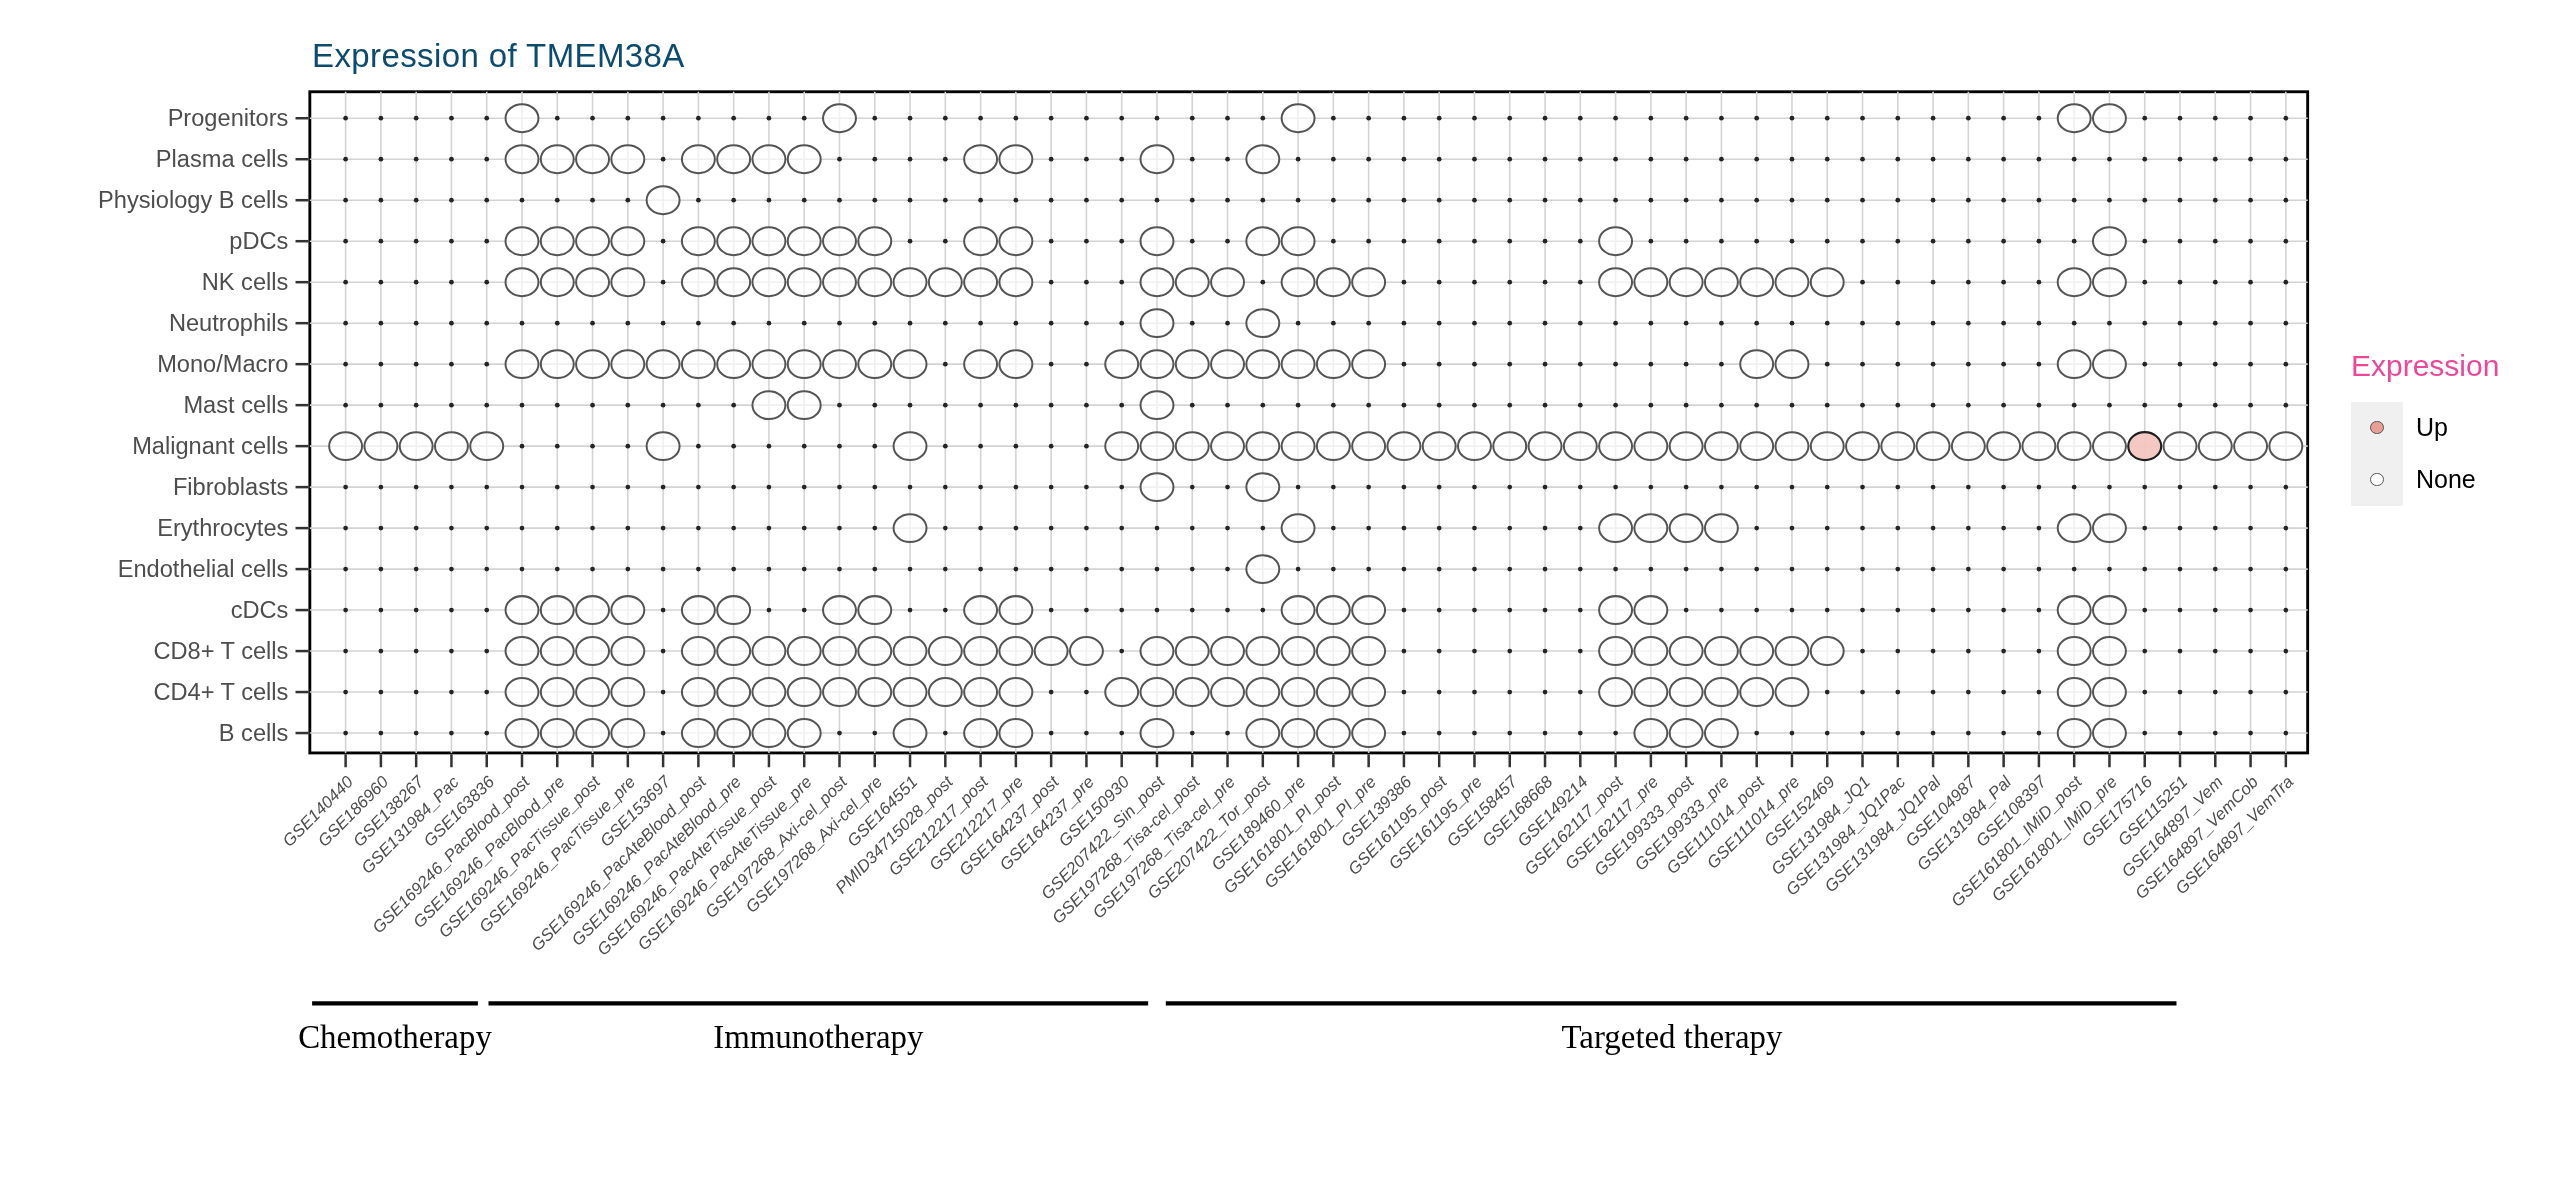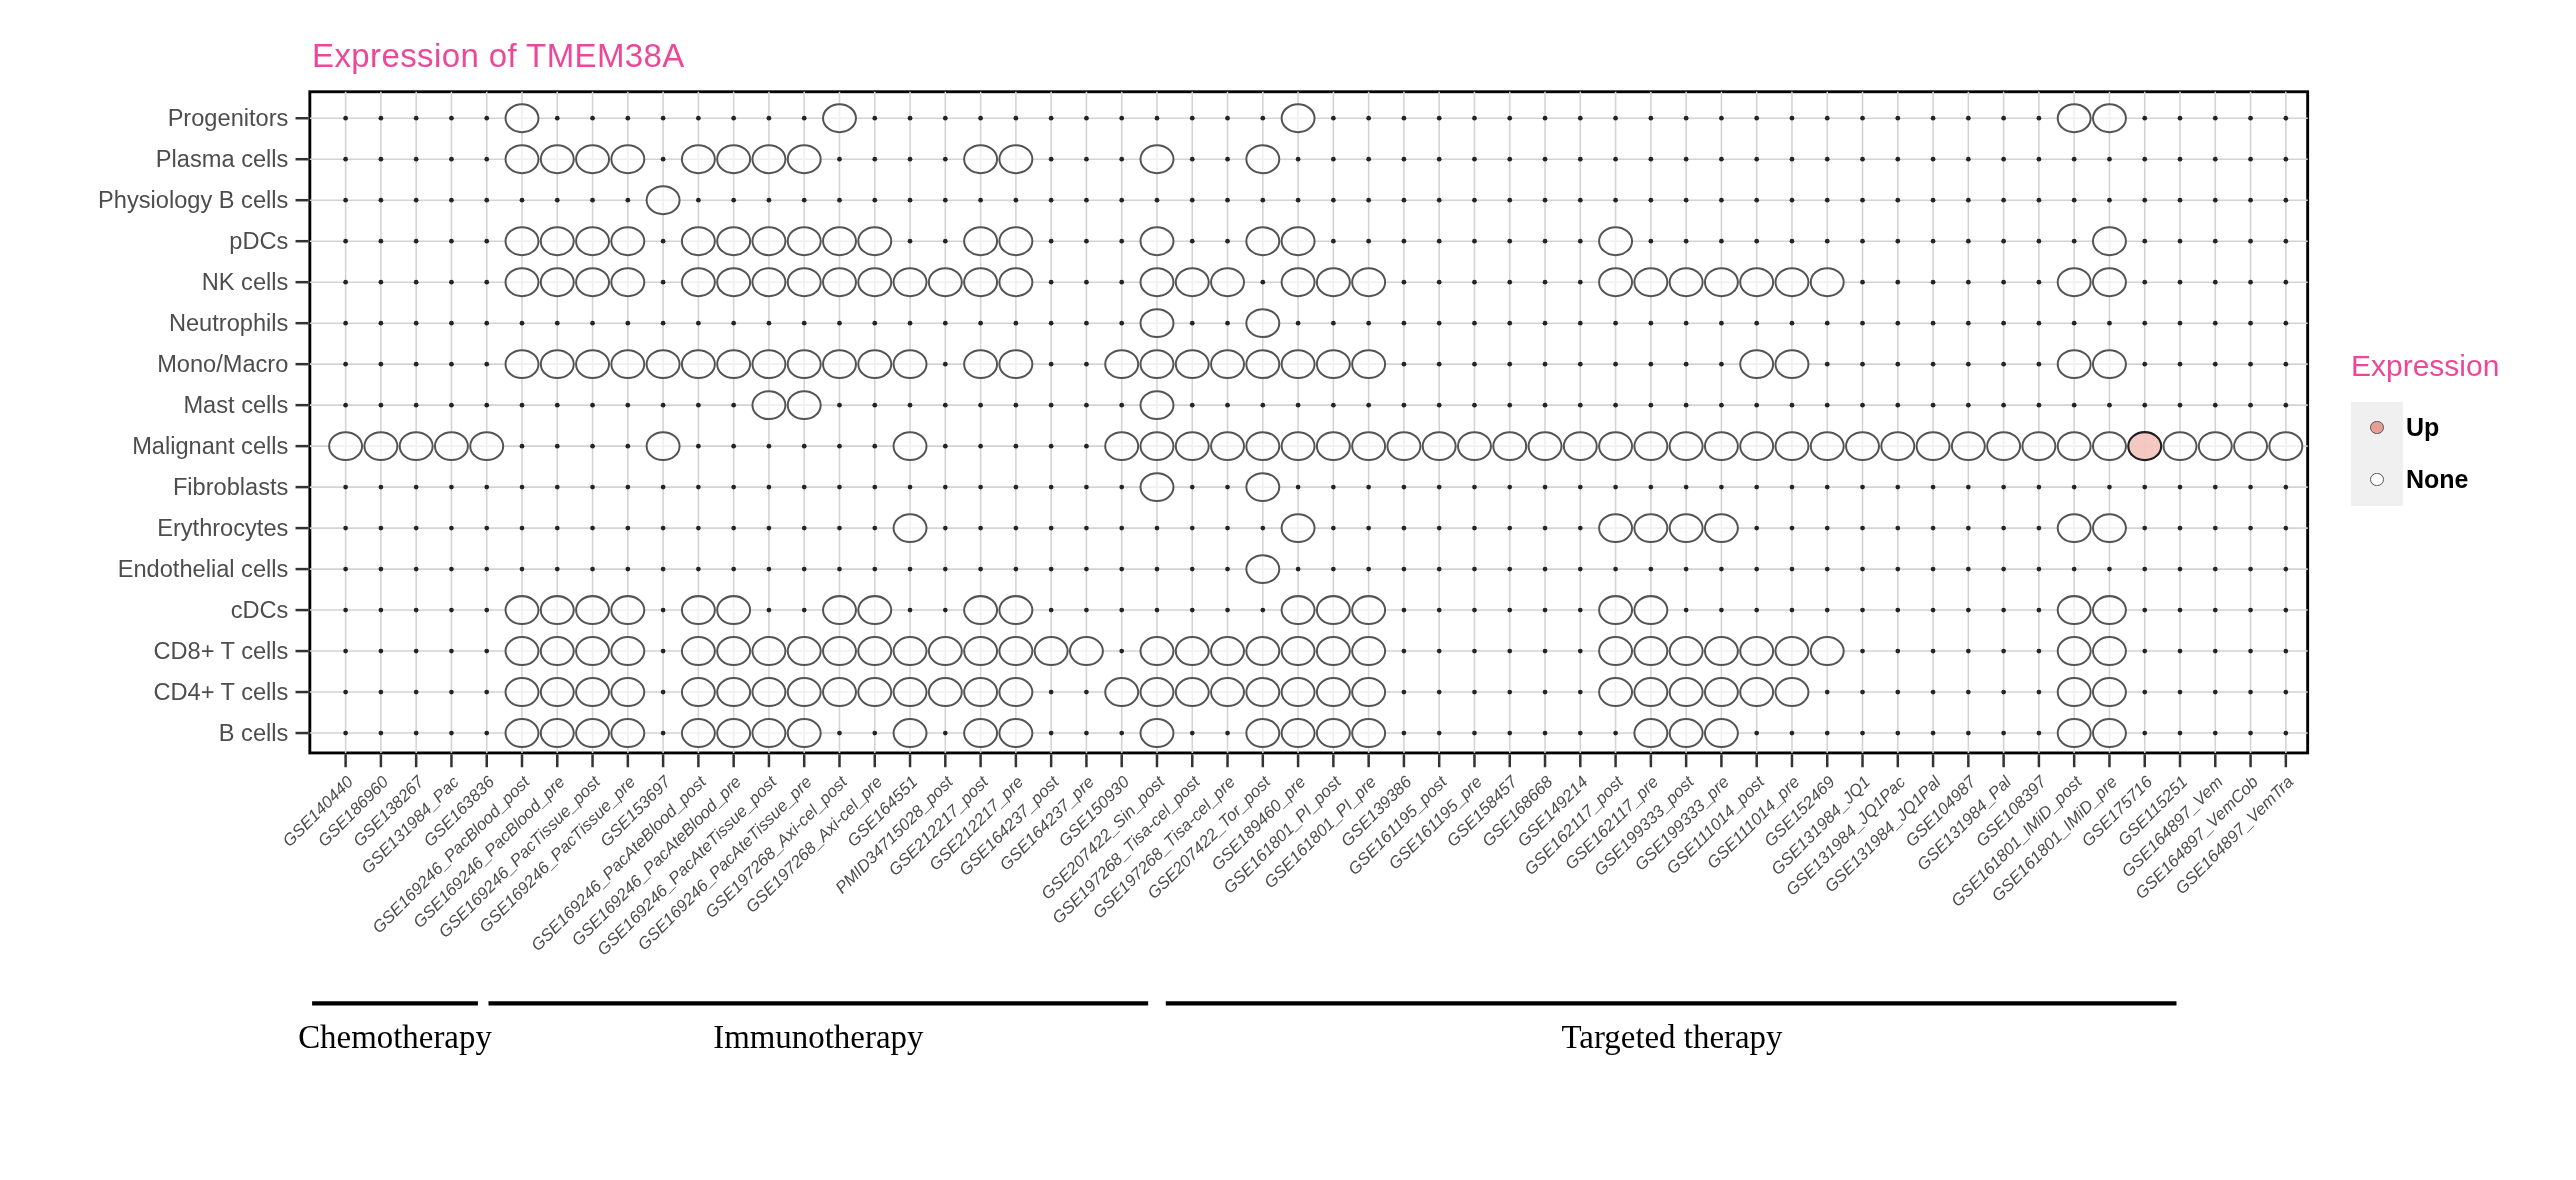--- a/index.html
+++ b/index.html
@@ -1,25 +1,25 @@
 <!DOCTYPE html>
 <html style="font-size:11.4px"><head>
 <meta charset="utf-8">
 <style>
   html,body{margin:0;padding:0;background:#ffffff;}
   #canvas{position:relative;width:2576px;height:1181px;background:#ffffff;overflow:hidden;
           font-family:"Liberation Sans", sans-serif;}
   #plot-svg{position:absolute;left:0;top:0;}
-  #page-title{position:absolute;left:312px;top:37px;font-size:33px;color:#ec4899;letter-spacing:0.4px;}
+  #page-title{position:absolute;left:312px;top:37px;font-size:33px;color:#0c4a6e;letter-spacing:0.4px;}
   #legend{position:absolute;left:2351px;top:349px;width:215px;}
   #legend-title{font-size:30px;color:#ec4899;margin-bottom:18.6px;}
   .legend-row{display:flex;align-items:center;height:52px;}
   .legend-key{width:52px;height:52px;background:#f0f0f0;display:flex;align-items:center;justify-content:center;}
   .legend-dot{width:13.6px;height:13.6px;border-radius:50%;border:1.8px solid #555;box-sizing:border-box;}
-  .legend-label{margin-left:3px;font-size:25px;color:#000;font-weight:bold;}
+  .legend-label{margin-left:13px;font-size:25px;color:#000;}
 </style>
 </head>
 <body>
 
 <div id="canvas">
   <div id="page-title">Expression of TMEM38A</div>
 
   <svg id="plot-svg" width="2576" height="1181" viewBox="0 0 3600 1650">
       <rect x="433" y="128" width="2792" height="924" fill="#ffffff" stroke="#000000" stroke-width="4"></rect>
       <line x1="433" y1="165" x2="3225" y2="165" stroke="#d3d3d3" stroke-width="2.2"></line>

